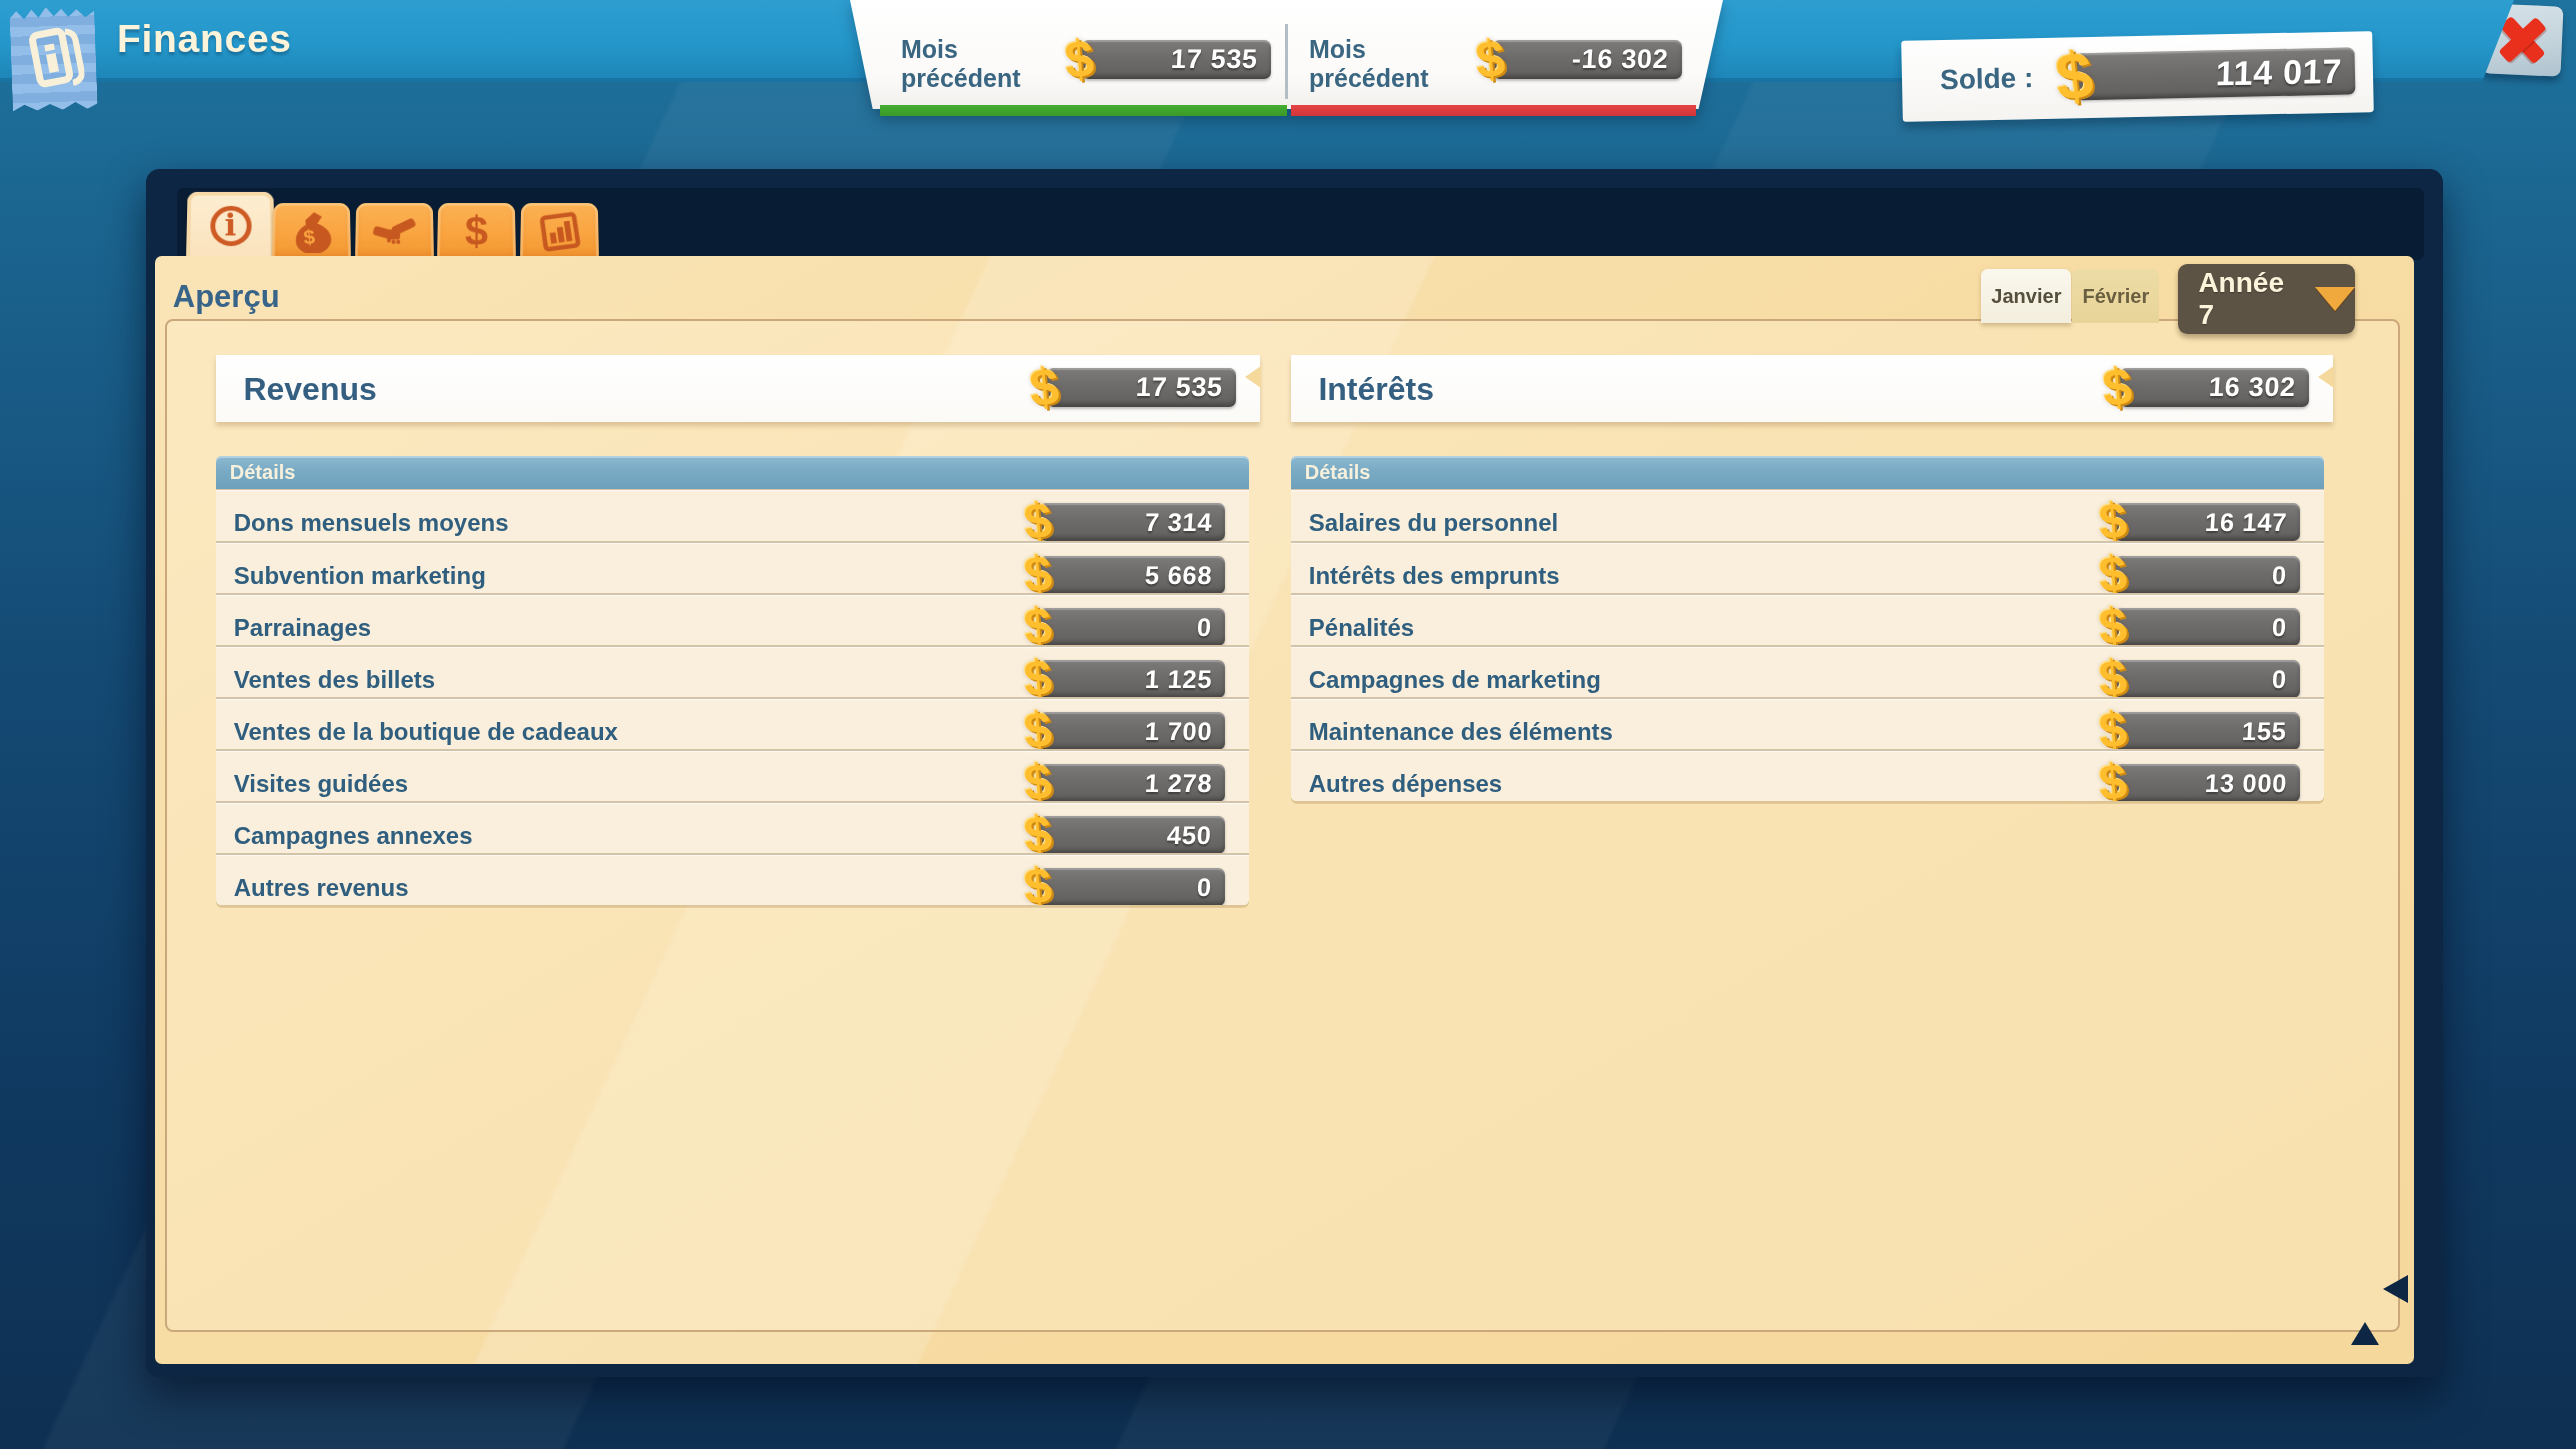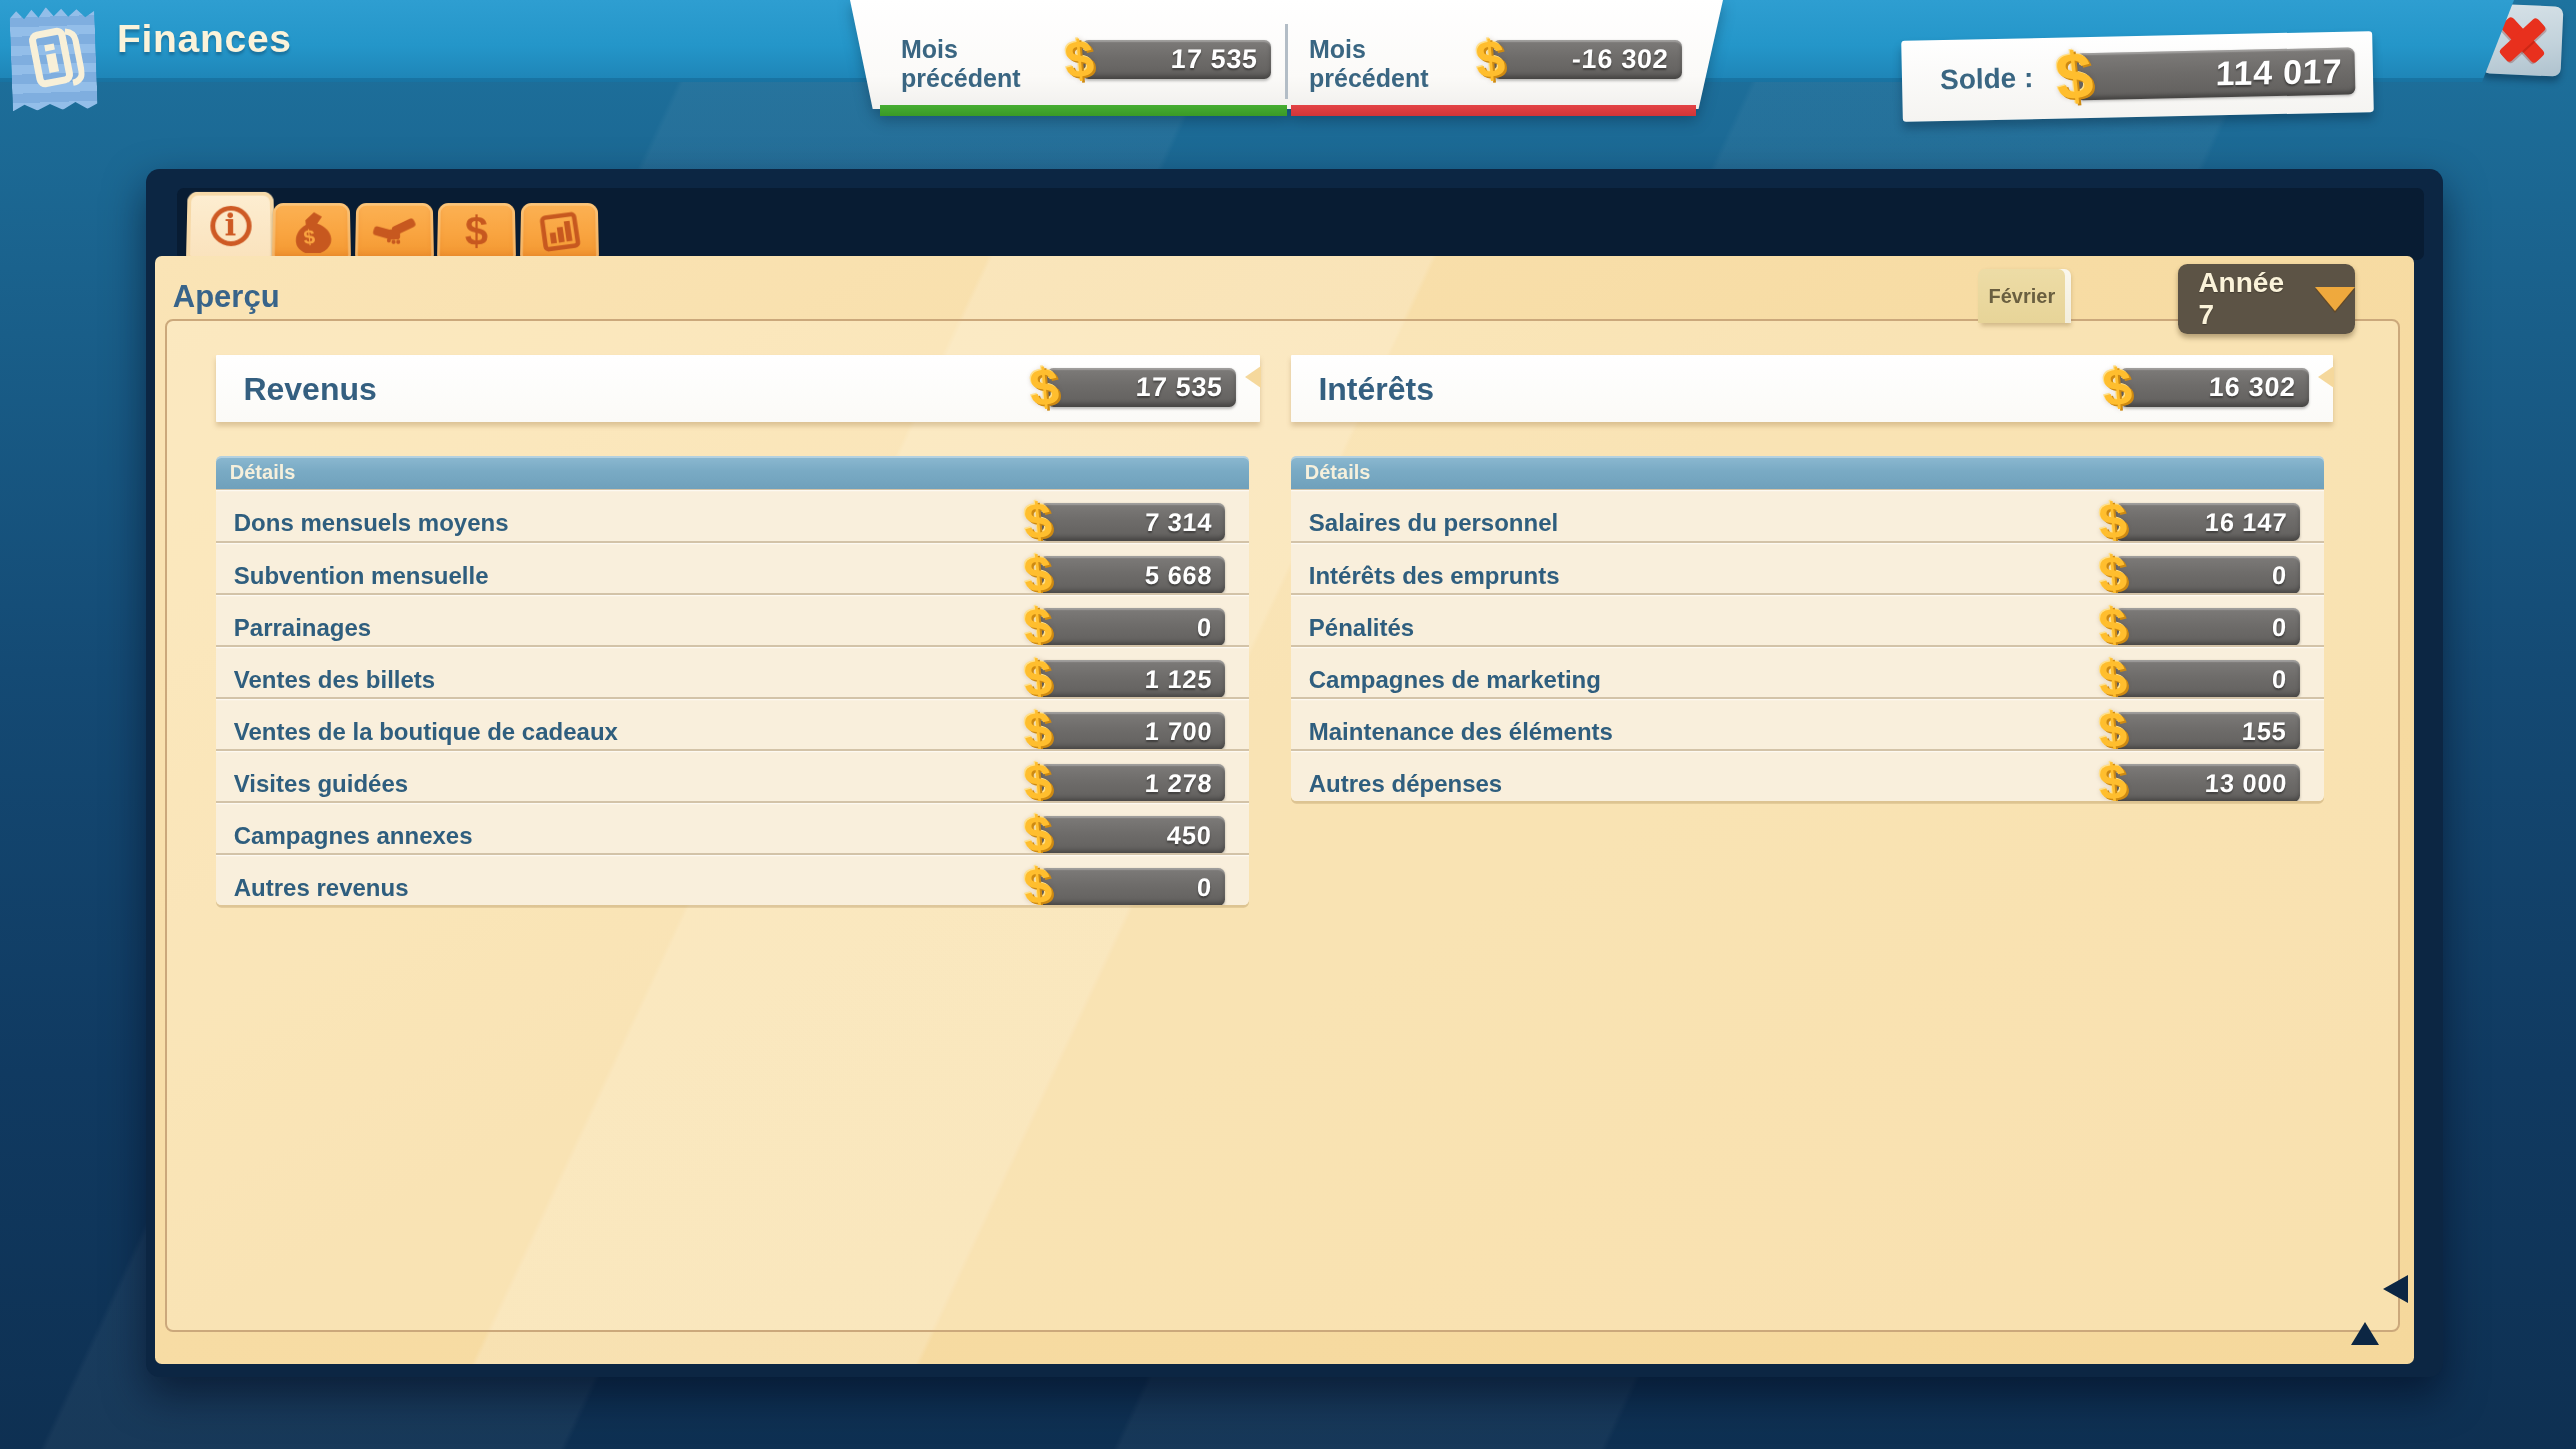--- a/index.html
+++ b/index.html
@@ -72,21 +72,21 @@
   .panel::before{content:"";position:absolute;inset:0;border-radius:6.7px;pointer-events:none;
     background:linear-gradient(115deg,rgba(255,255,255,0) 30%,rgba(255,255,255,.16) 30.2%,rgba(255,255,255,.16) 46%,rgba(255,255,255,0) 46.2%);}
   .panel-title{position:absolute;left:17.4px;top:23px;font-size:31px;font-weight:700;color:#38648A;}
   .inner{position:absolute;left:9.4px;top:63px;width:2235px;height:1013px;
     border:2px solid #CBA87B;border-radius:8px;background:rgba(255,246,220,.30);}
 
   .month-tab{position:absolute;top:13.4px;height:54px;border-radius:6.7px 6.7px 0 0;cursor:pointer;z-index:4;
     display:flex;align-items:center;justify-content:center;font-size:20px;font-weight:700;}
   .month-tab.janvier{left:1826px;width:90px;background:linear-gradient(180deg,#FAF7ED,#F3EEDD);color:#55503E;
     box-shadow:0 2.7px 4px rgba(120,90,40,.3);}
-  .month-tab.fevrier{left:1823px;width:87px;background:linear-gradient(180deg,#EDDCA6,#E7D498);color:#6A5F40;}
+  .month-tab.fevrier{left:1917px;width:87px;background:linear-gradient(180deg,#EDDCA6,#E7D498);color:#6A5F40;}
   .year-btn{position:absolute;left:2023px;top:8px;width:177px;height:70px;background:#5C5345;border-radius:9.4px;
     cursor:pointer;z-index:5;display:flex;align-items:center;box-shadow:0 3.4px 5.4px rgba(60,40,10,.35);}
   .year-btn .label{margin-left:20px;font-size:28px;font-weight:700;color:#FBF3DA;text-shadow:0 1.3px 1.3px rgba(0,0,0,.3);}
   .tri-down{margin-left:14.8px;width:0;height:0;border-left:20px solid transparent;border-right:20px solid transparent;
     border-top:24px solid #EFA93D;filter:drop-shadow(0 2.7px 0 rgba(100,60,10,.45));}
 
   
   .sec-header{position:absolute;top:99px;height:67px;background:linear-gradient(180deg,#FFFFFF,#FBFAF7);
     border-radius:1px;box-shadow:0 4px 5.4px rgba(140,100,50,.28);}
   .sec-header::after{content:"";position:absolute;right:-0.7px;top:10.7px;width:0;height:0;
@@ -252,21 +252,21 @@
       </div>
       <div class="rows col-income">
         <div class="row">
           <span class="label">Dons mensuels moyens</span>
           <div class="badge sz-row">
               <span class="dollar">$</span>
               <span class="val">7 314</span>
             </div>
         </div>
         <div class="row">
-          <span class="label">Subvention mensuelle</span>
+          <span class="label">Subvention marketing</span>
           <div class="badge sz-row">
               <span class="dollar">$</span>
               <span class="val">5 668</span>
             </div>
         </div>
         <div class="row">
           <span class="label">Parrainages</span>
           <div class="badge sz-row">
               <span class="dollar">$</span>
               <span class="val">0</span>

